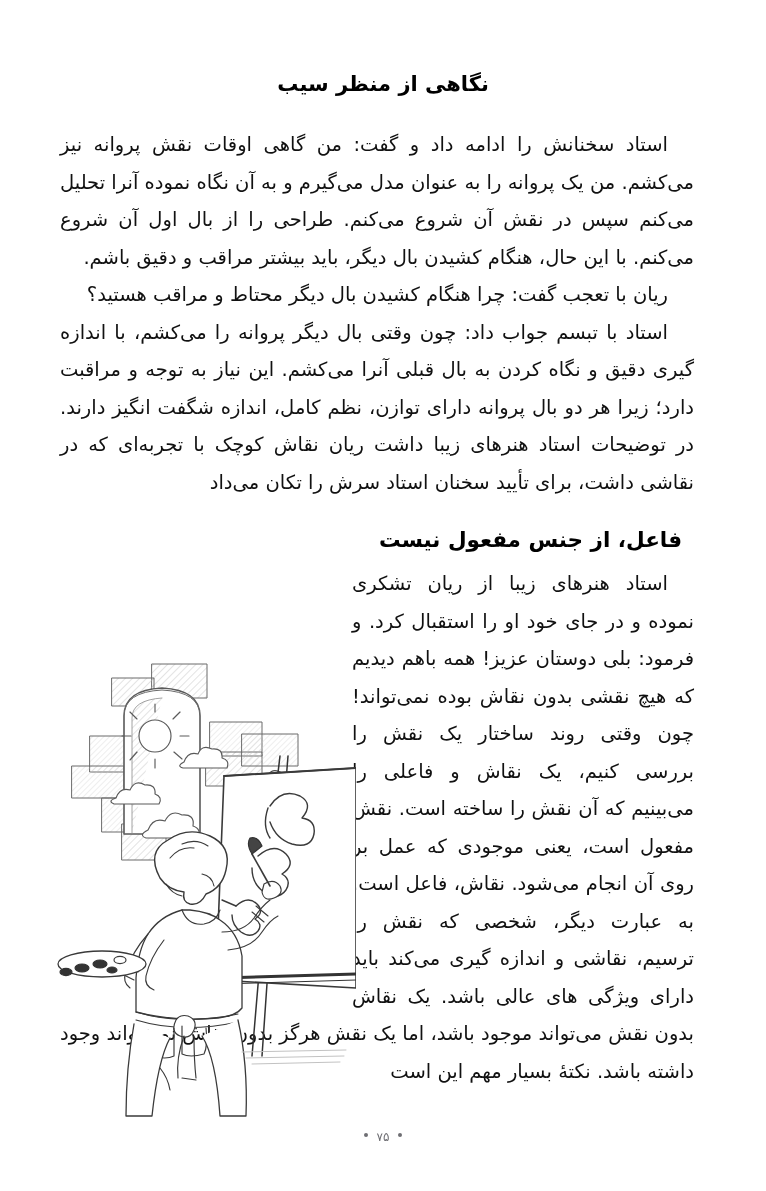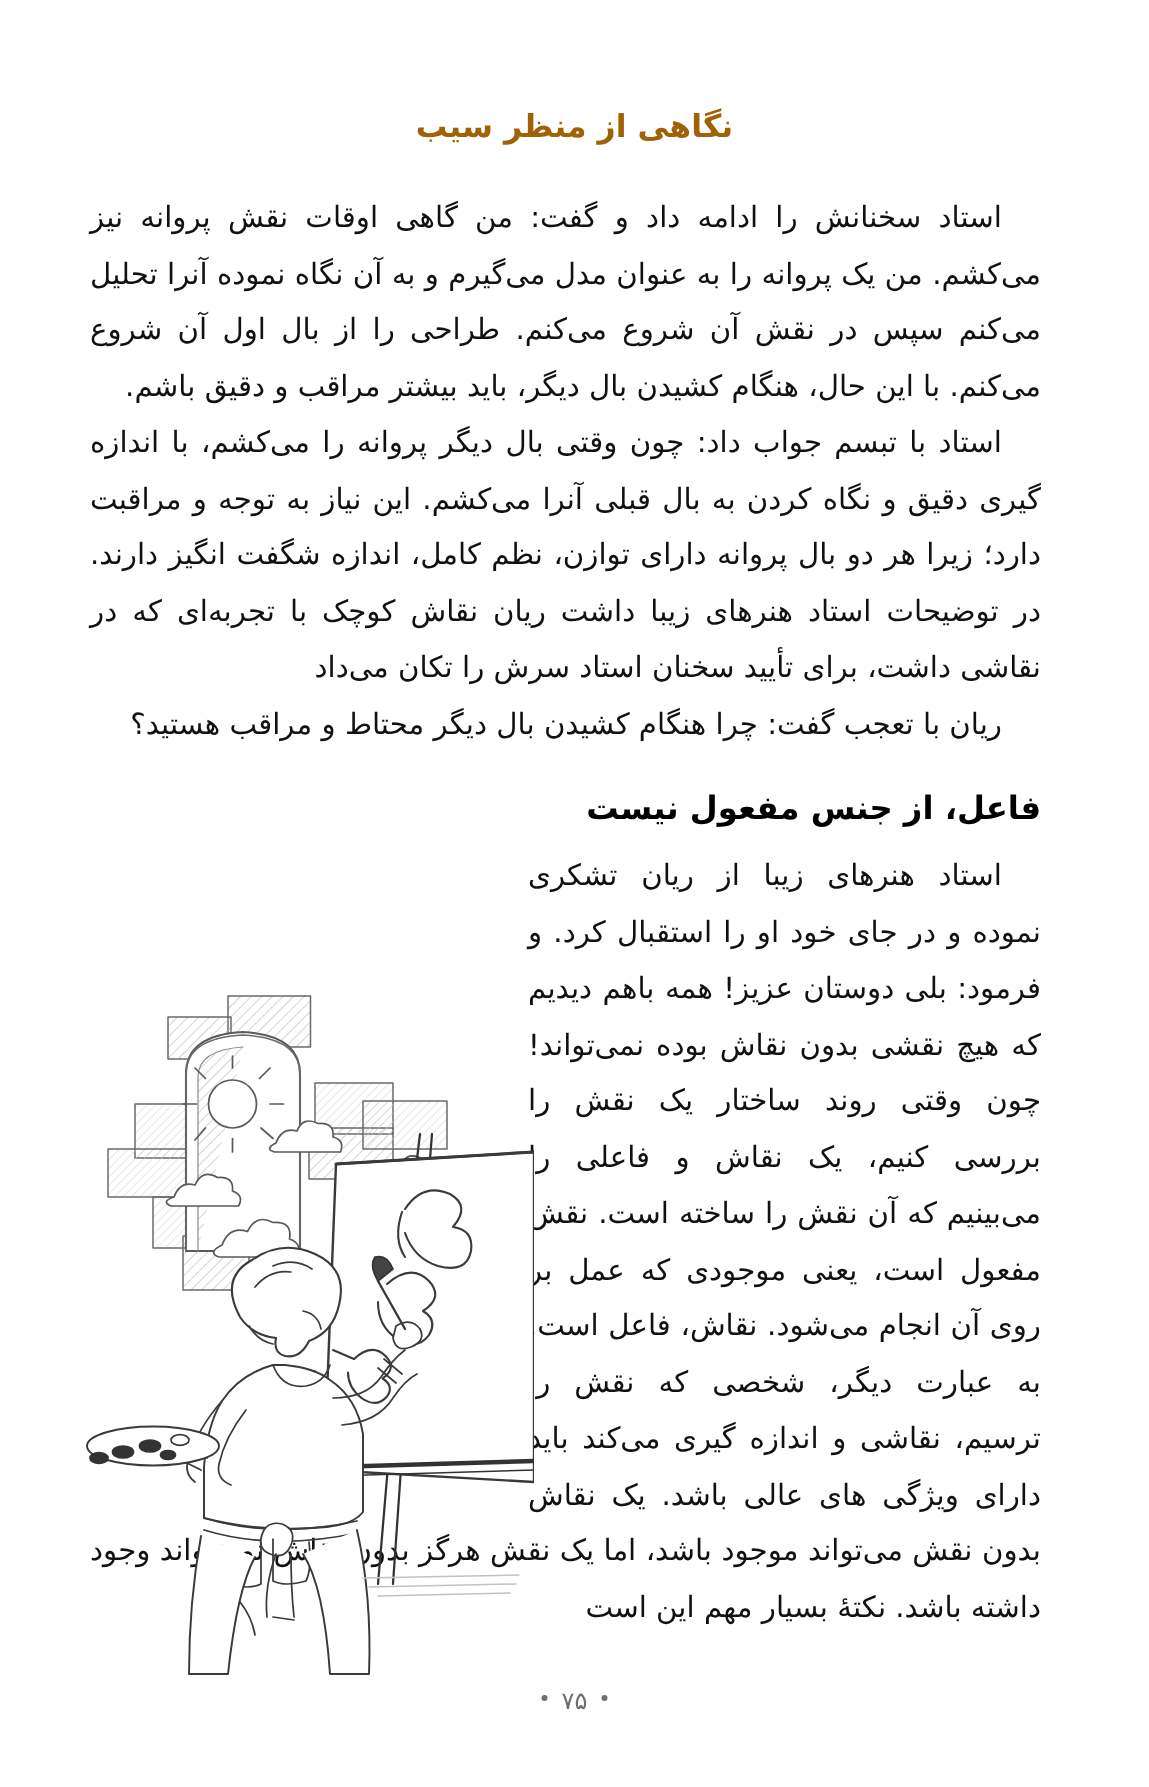--- a/index.html
+++ b/index.html
@@ -19,21 +19,21 @@
     box-sizing: border-box;
   }
 
   
   .running-head {
     position: absolute;
     top: 72px;
     left: 0;
     right: 0;
     text-align: center;
-    color: #a16207;
+    color: #000000;
     font-size: 21px;
     font-weight: 700;
     letter-spacing: 0.5px;
     direction: rtl;
   }
 
   
   .text-column {
     position: absolute;
     top: 126px;
@@ -47,21 +47,21 @@
   }
   .para {
     margin: 0 0 0 0;
     text-indent: 26px;
     text-align: justify;
     text-justify: inter-word;
   }
   .para + .para { margin-top: 0px; }
 
   .section-heading {
-    margin: 22px 0 8px 0;
+    margin: 22px 12px 8px 0;
     font-size: 21.5px;
     font-weight: 700;
     text-align: right;
     text-indent: 0;
     line-height: 34px;
     color: #000;
   }
 
   
   .art-float {
@@ -84,21 +84,21 @@
   .illustration svg { display: block; width: 100%; height: 100%; }
 
   
   .folio {
     position: absolute;
     bottom: 48px;
     left: 0;
     right: 0;
     text-align: center;
     color: #6e6e73;
-    font-size: 16px;
+    font-size: 12px;
     direction: rtl;
     letter-spacing: 2px;
   }
   .folio .dot {
     display: inline-block;
     width: 4px;
     height: 4px;
     border-radius: 50%;
     background: #6e6e73;
     vertical-align: middle;
@@ -109,22 +109,22 @@
 </head>
 <body>
 
 <div class="page">
 
   <div class="running-head">نگاهی از منظر سیب</div>
 
   <div class="text-column">
 
     <p class="para">استاد سخنانش را ادامه داد و گفت: من گاهی اوقات نقش پروانه نیز می‌کشم. من یک پروانه را به عنوان مدل می‌گیرم و به آن نگاه نموده آنرا تحلیل می‌کنم سپس در نقش آن شروع می‌کنم. طراحی را از بال اول آن شروع می‌کنم. با این حال، هنگام کشیدن بال دیگر، باید بیشتر مراقب و دقیق باشم.</p>
+    <p class="para">ریان با تعجب گفت: چرا هنگام کشیدن بال دیگر محتاط و مراقب هستید؟</p>
     <p class="para">استاد با تبسم جواب داد: چون وقتی بال دیگر پروانه را می‌کشم، با اندازه گیری دقیق و نگاه کردن به بال قبلی آنرا می‌کشم. این نیاز به توجه و مراقبت دارد؛ زیرا هر دو بال پروانه دارای توازن، نظم کامل، اندازه شگفت انگیز دارند. در توضیحات استاد هنرهای زیبا داشت ریان نقاش کوچک با تجربه‌ای که در نقاشی داشت، برای تأیید سخنان استاد سرش را تکان می‌داد</p>
-    <p class="para">ریان با تعجب گفت: چرا هنگام کشیدن بال دیگر محتاط و مراقب هستید؟</p>
 
     <h2 class="section-heading">فاعل، از جنس مفعول نیست</h2>
 
     <div class="art-float"></div>
 
     <p class="para">استاد هنرهای زیبا از ریان تشکری نموده و در جای خود او را استقبال کرد. و فرمود: بلی دوستان عزیز! همه باهم دیدیم که هیچ نقشی بدون نقاش بوده نمی‌تواند! چون وقتی روند ساختار یک نقش را بررسی کنیم، یک نقاش و فاعلی را می‌بینیم که آن نقش را ساخته است. نقش مفعول است، یعنی موجودی که عمل بر روی آن انجام می‌شود. نقاش، فاعل است. به عبارت دیگر، شخصی که نقش را ترسیم، نقاشی و اندازه گیری می‌کند باید دارای ویژگی های عالی باشد. یک نقاش بدون نقش می‌تواند موجود باشد، اما یک نقش هرگز بدون نقاش نمی‌تواند وجود داشته باشد. نکتهٔ بسیار مهم این است</p>
 
   </div>
 
   <div class="illustration">

